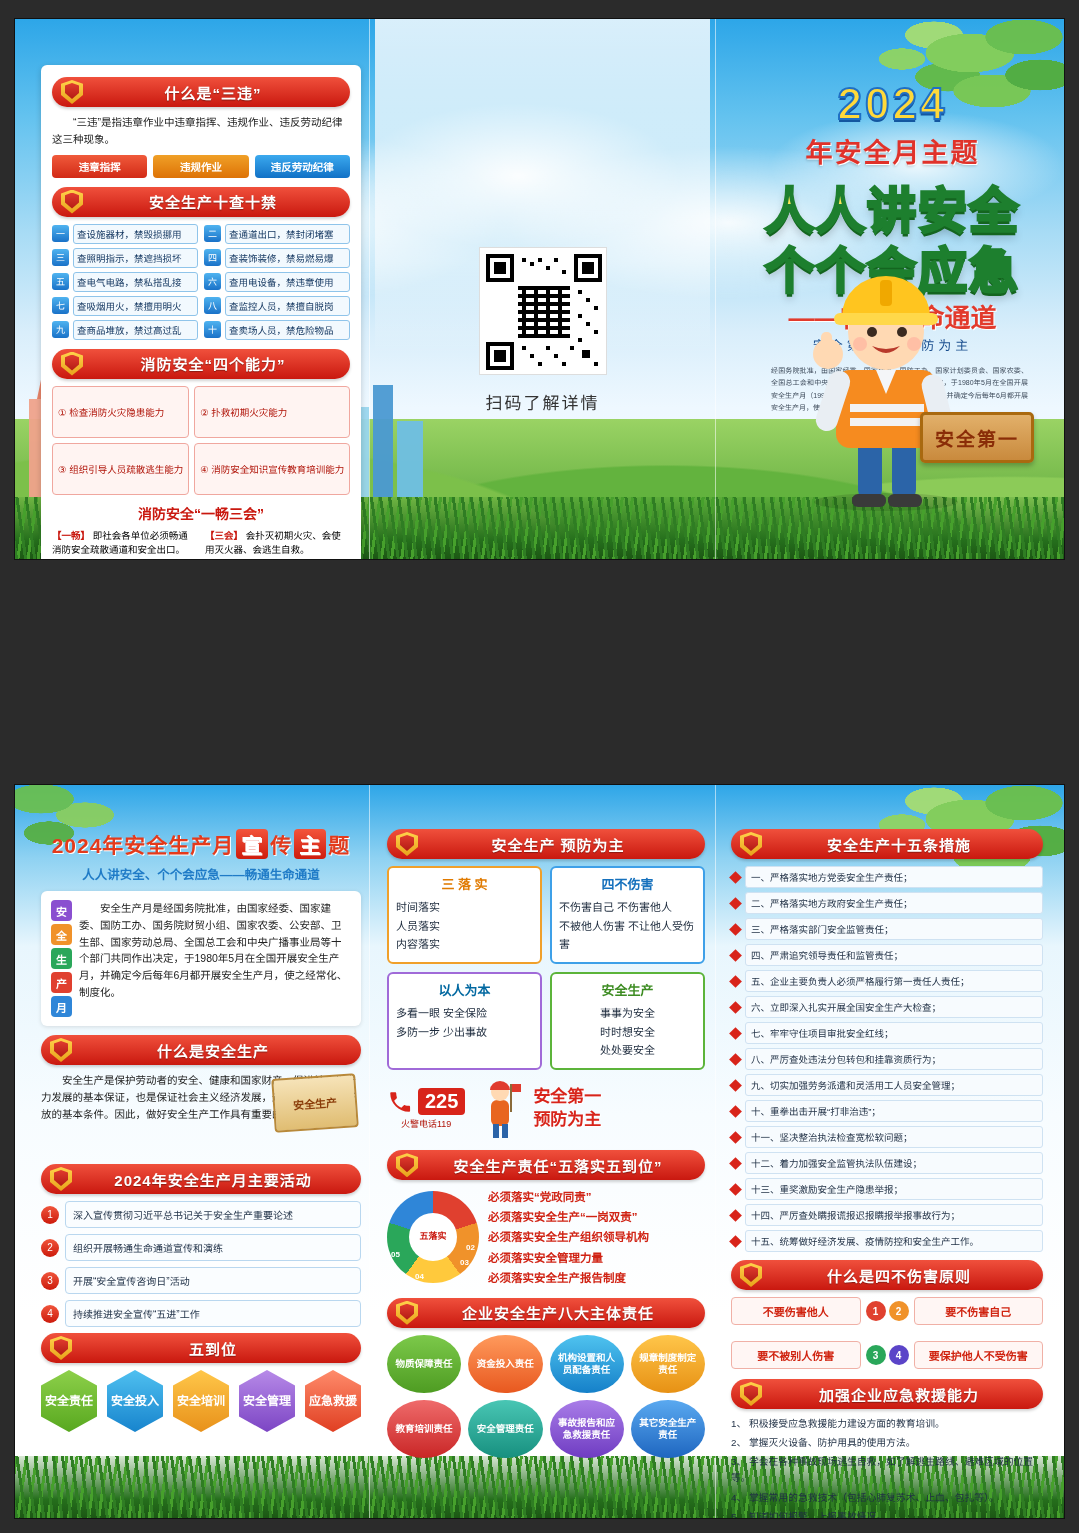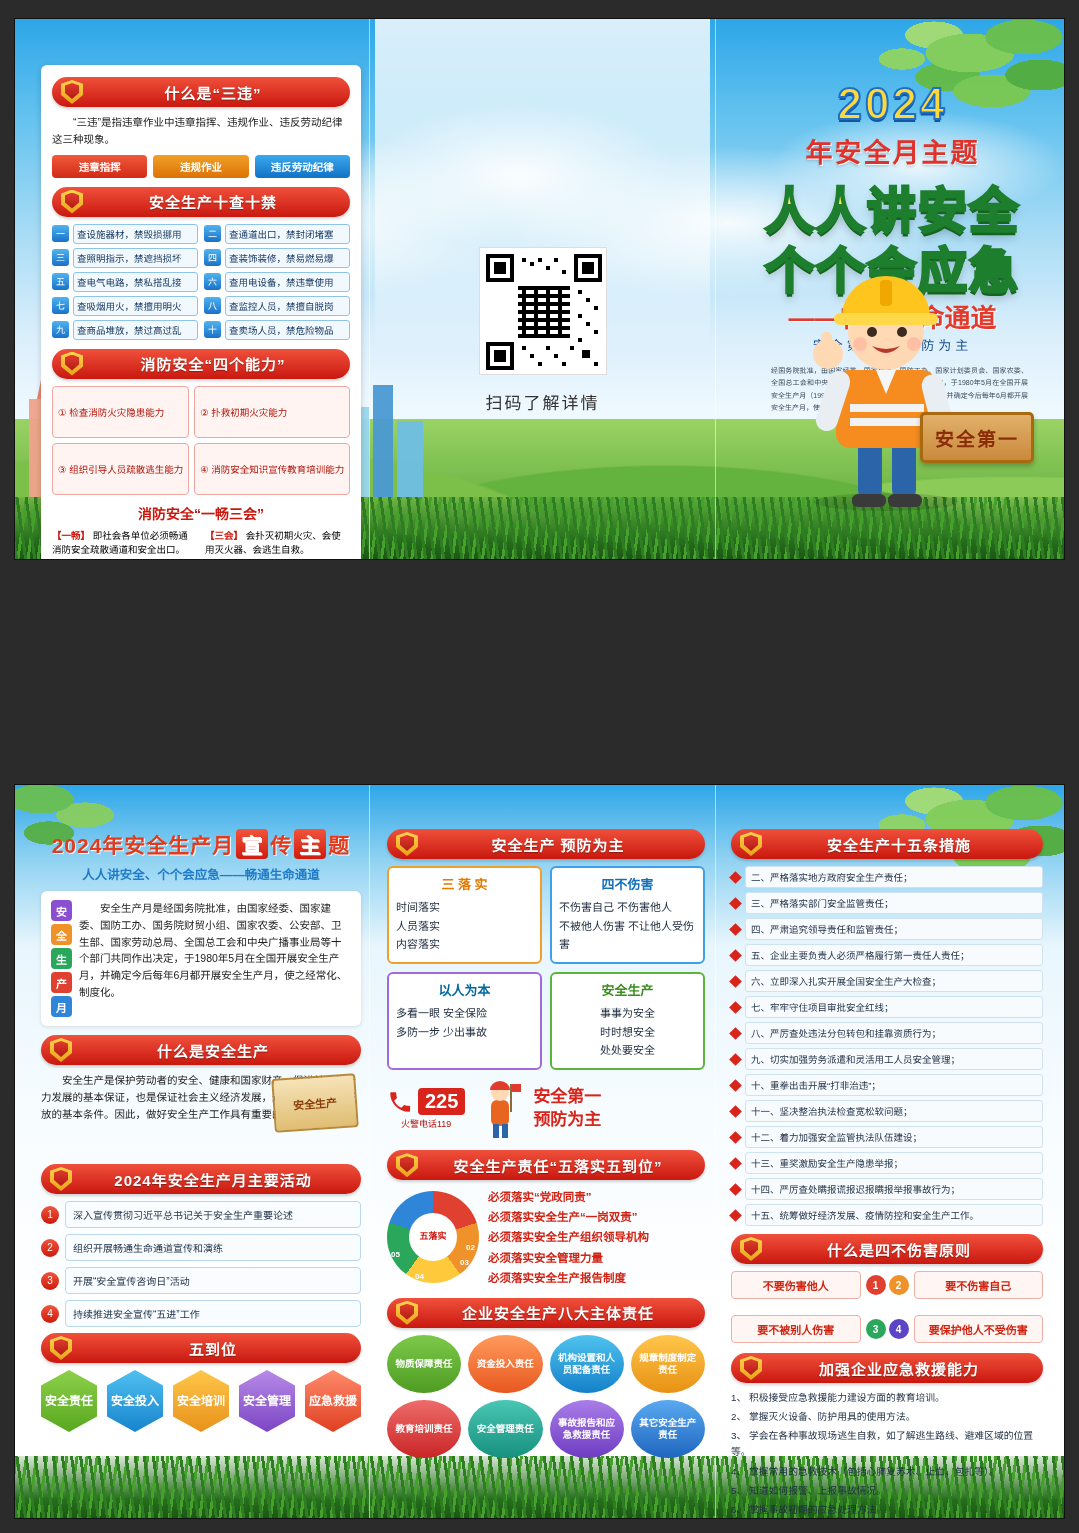--- a/index.html
+++ b/index.html
@@ -814,20 +814,24 @@
   </div>
 
   <div class="bk-right">
     <div class="ribbon">
       <span class="shield"></span>
       <span class="t">安全生产十五条措施</span>
     </div>
     <ul class="meas-list">
       <li>
           <span class="sq"></span>
+          <span class="mt">一、严格落实地方党委安全生产责任；</span>
+        </li>
+      <li>
+          <span class="sq"></span>
           <span class="mt">二、严格落实地方政府安全生产责任；</span>
         </li>
       <li>
           <span class="sq"></span>
           <span class="mt">三、严格落实部门安全监管责任；</span>
         </li>
       <li>
           <span class="sq"></span>
           <span class="mt">四、严肃追究领导责任和监管责任；</span>
         </li>

